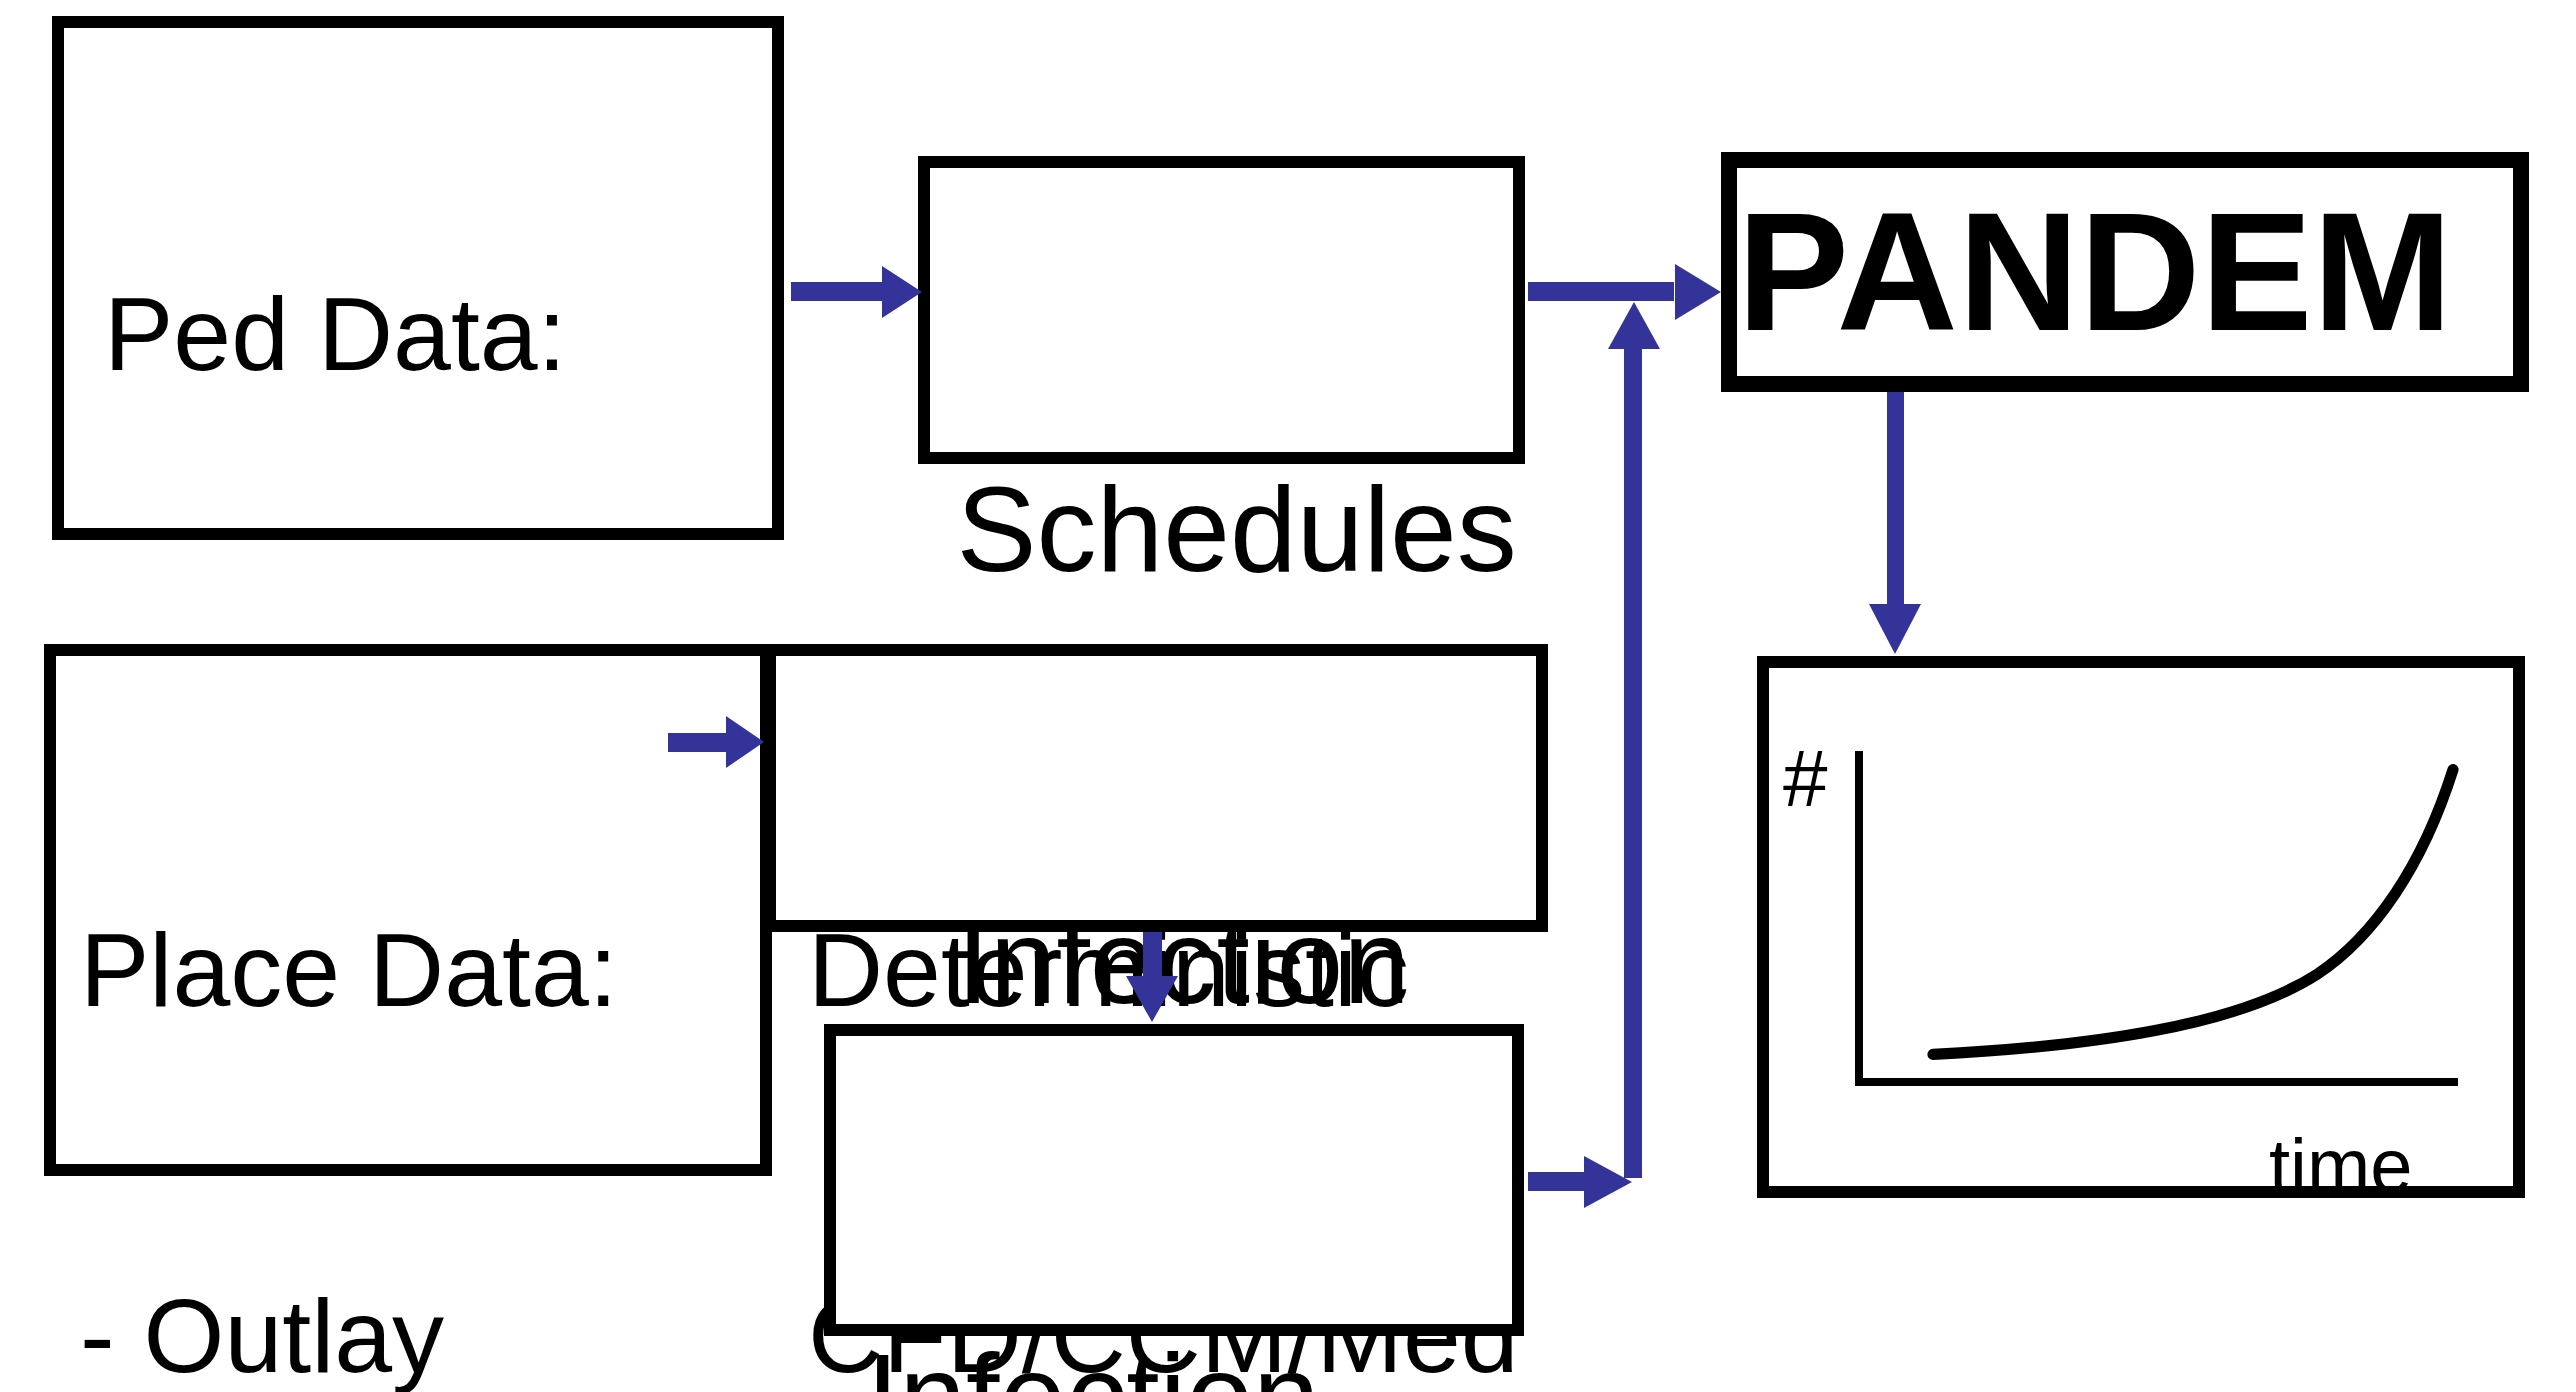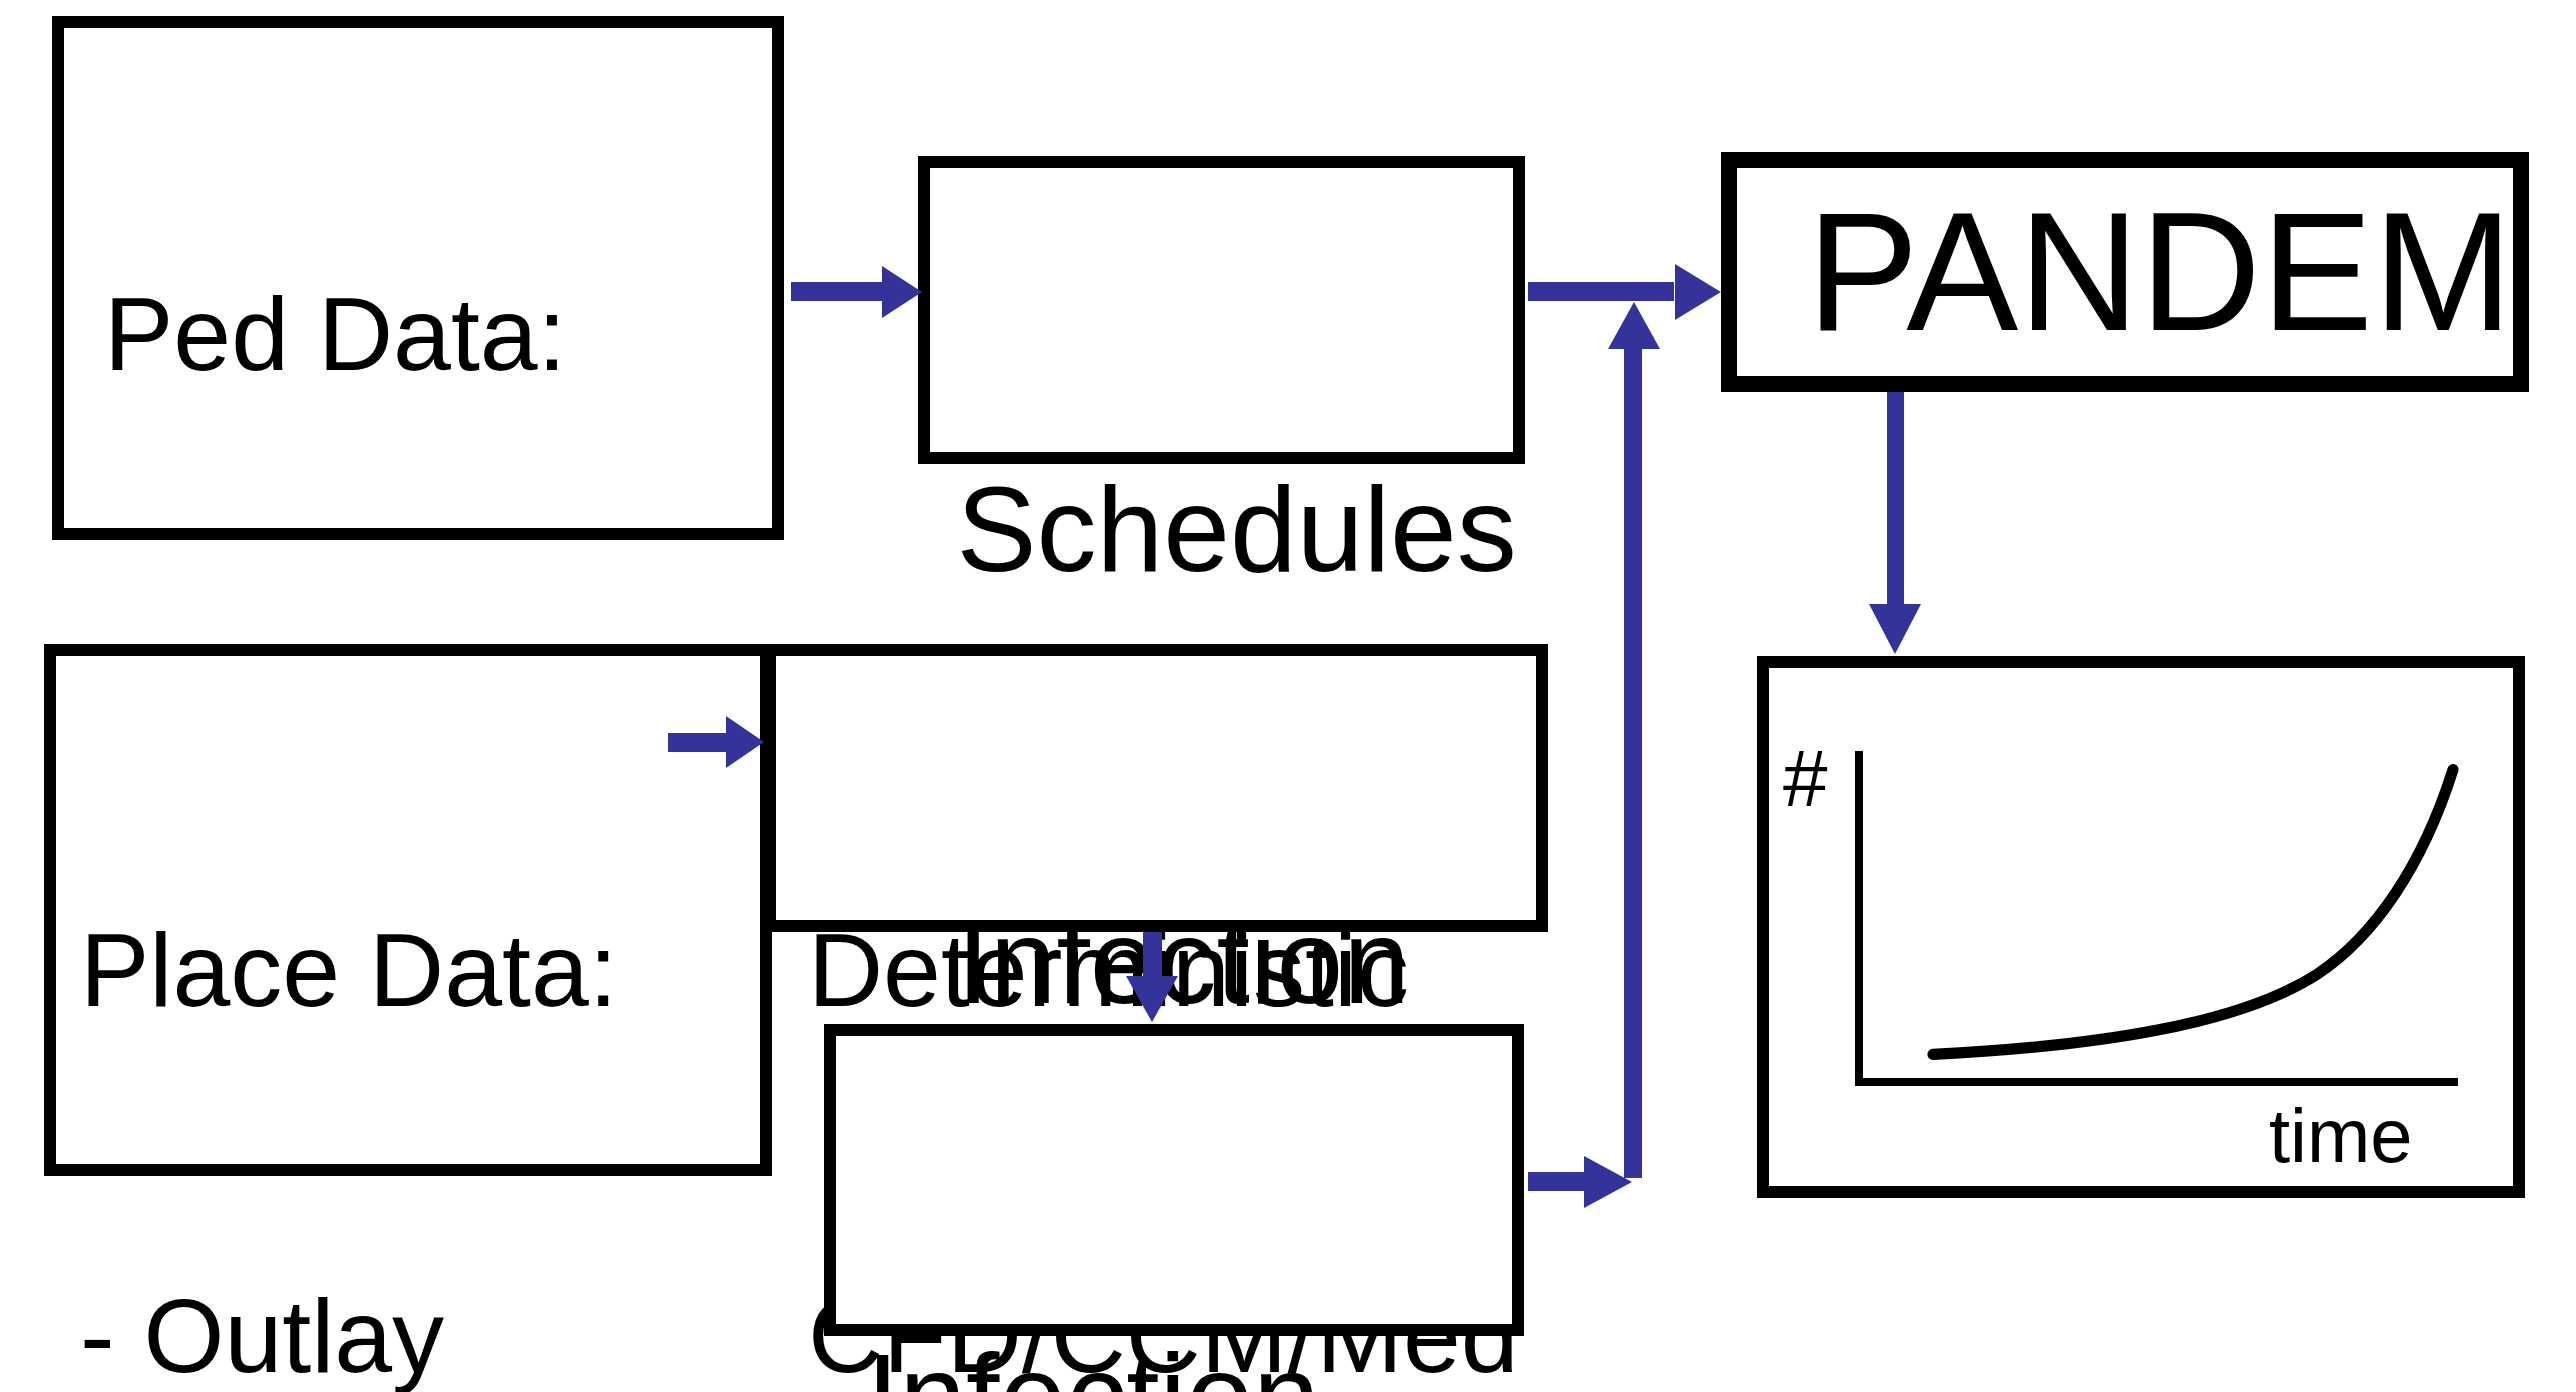--- a/index.html
+++ b/index.html
@@ -3,21 +3,21 @@
 <meta charset="utf-8">
 <style>
   html,body{margin:0;padding:0;background:#ffffff;}
   body{width:2576px;height:1392px;position:relative;overflow:hidden;
        font-family:"Liberation Sans", sans-serif;color:#000;}
   :root{--arrow:#333399;--ink:#000000;}
   .canvas{position:absolute;left:0;top:0;width:2576px;height:1392px;margin-left:20px;}
   .box{position:absolute;background:#fff;border:12px solid var(--ink);box-sizing:border-box;}
   .t130{font-size:104px;line-height:122px;white-space:pre;}
   .t150{font-size:120px;line-height:144px;white-space:pre;}
-  .pandem-box{border-width:16px;display:flex;align-items:center;justify-content:flex-end;}
+  .pandem-box{border-width:16px;display:flex;align-items:center;justify-content:flex-start;font-weight:bold;}
   .pandem-label{font-size:168px;line-height:168px;letter-spacing:0px;}
   .chart-box{border-width:12.8px;}
   .shaft{position:absolute;background:var(--arrow);}
   .head{position:absolute;width:0;height:0;}
   .head-right{border-top:26.4px solid transparent;border-bottom:26.4px solid transparent;}
   .head-up{border-left:26.4px solid transparent;border-right:26.4px solid transparent;}
   .head-down{border-left:26.4px solid transparent;border-right:26.4px solid transparent;}
   .axis{position:absolute;background:var(--ink);}
   .hash{position:absolute;font-size:80px;line-height:80px;}
   .time{position:absolute;font-size:76px;line-height:76px;}
@@ -61,21 +61,21 @@
     <span class="pandem-label">PANDEM</span>
   </div>
 
   <div class="box chart-box" style="left:1737px;top:656px;width:768px;height:542px;"></div>
   <div class="hash" style="left:1763px;top:739px;">#</div>
   <div class="axis" style="left:1835px;top:751px;width:8px;height:331px;"></div>
   <div class="axis" style="left:1835px;top:1078px;width:603px;height:8px;"></div>
   <svg style="left:1833px;top:744px;" width="616" height="344" viewBox="0 0 770 430">
     <path d="M 100 388 C 300 378 480 352 580 288 C 652 240 712 152 750 32" fill="none" stroke="#000000" stroke-width="14" stroke-linecap="round"></path>
   </svg>
-  <div class="time" style="left:2249px;top:1098px;">time</div>
+  <div class="time" style="left:2249px;top:1128px;">time</div>
 
   <div class="shaft" style="left:771px;top:282px;width:91px;height:19px;"></div>
   <div class="head head-right" style="left:862px;top:266px;border-left:40px solid var(--arrow);"></div>
 
   <div class="shaft" style="left:1508px;top:282px;width:146px;height:19px;"></div>
   <div class="head head-right" style="left:1655px;top:264px;border-top-width:28px;border-bottom-width:28px;border-left:46px solid var(--arrow);"></div>
 
   <div class="shaft" style="left:1604px;top:349px;width:18.4px;height:829px;"></div>
   <div class="head head-up" style="left:1588px;top:302px;border-bottom:47px solid var(--arrow);"></div>
 

